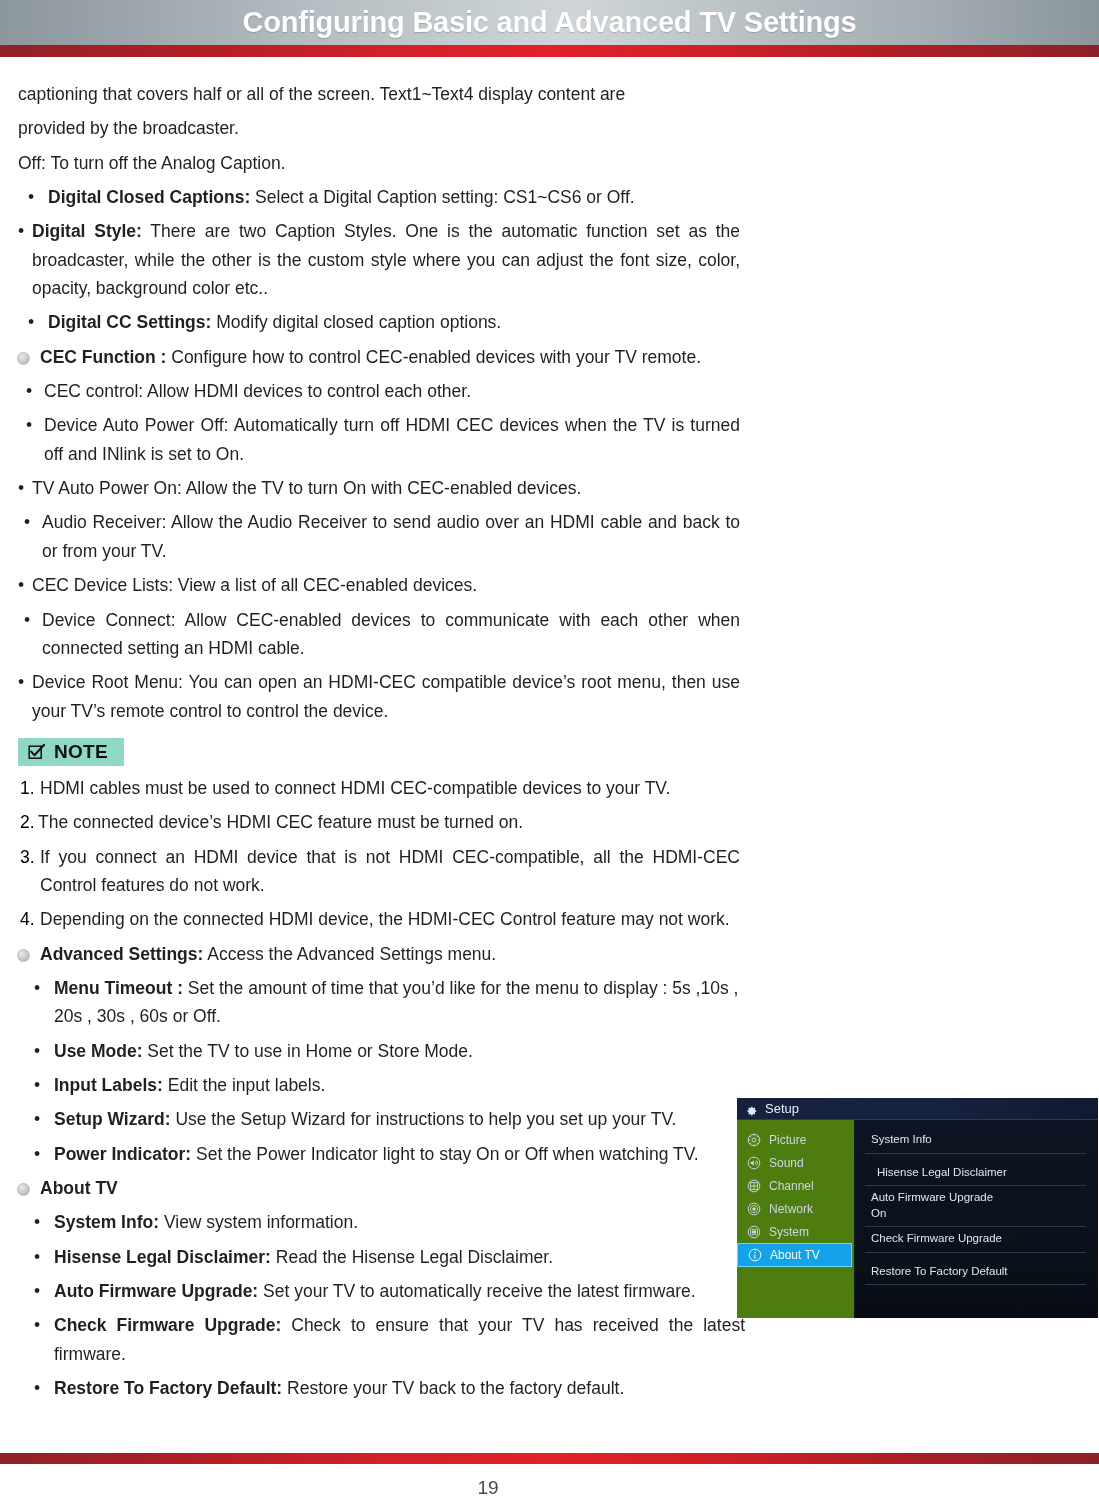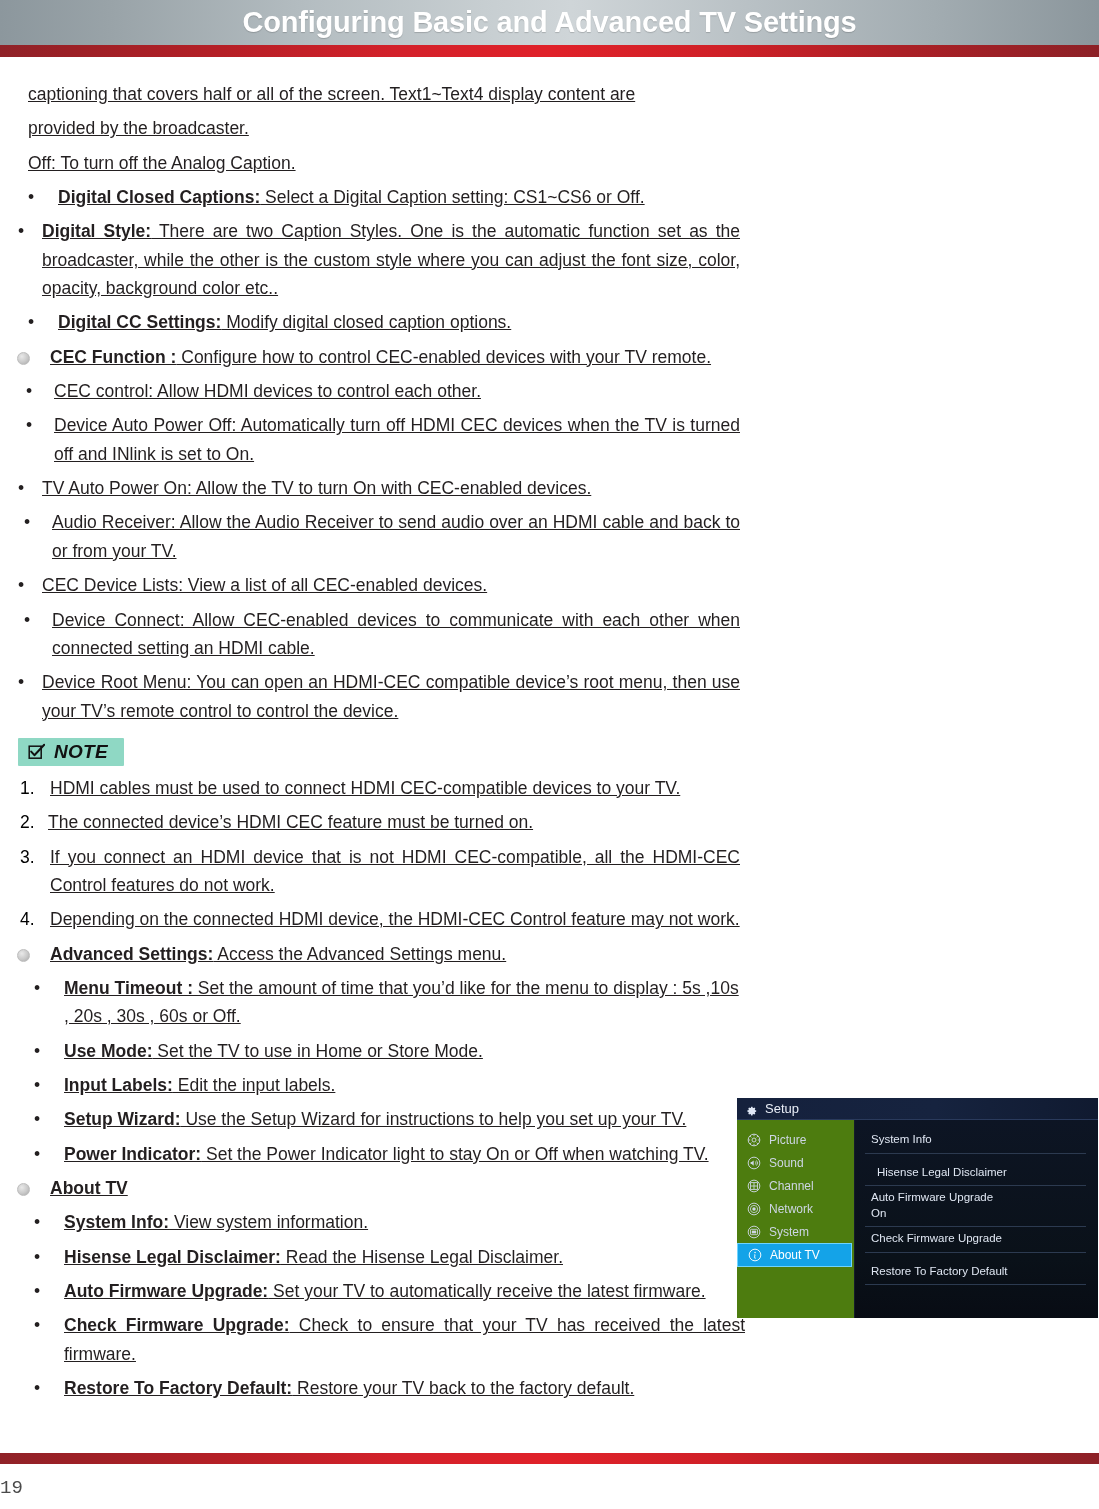--- a/index.html
+++ b/index.html
@@ -52,22 +52,21 @@
   .content {
     position: absolute;
     top: 80px;
     left: 0;
     width: 1099px;
   }
   .para {
     font-size: 17.5px;
     line-height: 1.62;
     color: #231f20;
-    margin: 0 0 6px 10px;
-    text-decoration: underline;
+    margin: 0 0 6px 0;
   }
   .col { width: 740px; padding-left: 18px; }
 
   .justify { text-align: justify; text-justify: inter-word; }
   .b { font-weight: bold; }
 
   
   .section-item {
     position: relative;
     padding-left: 22px;
@@ -143,21 +142,20 @@
   }
   .note-badge .chk {
     width: 17px; height: 17px;
     display: block;
   }
   .note-badge .note-label {
     font-size: 19px;
     font-weight: bold;
     color: #111;
     letter-spacing: 0.3px;
-    font-style: italic;
   }
 
   
   .about-heading {
     margin: 34px 0 14px 22px;
     font-size: 23px;
     font-weight: bold;
     color: #00a99d;
     letter-spacing: 0.1px;
   }
@@ -231,24 +229,24 @@
     width: 1099px;
     height: 11px;
     background: linear-gradient(to right,
         #8f2228 0%, #9b2026 6%, #b51f26 20%, #d3212a 36%,
         #e02129 50%, #cf2027 66%, #ab1f25 82%, #8d2127 100%);
   }
   .page-number {
     position: absolute;
     left: 0; bottom: 10px;
     width: 976px;
-    text-align: left;
+    text-align: center;
     font-size: 19px;
     color: #4a4a4a;
-    font-family: Liberation Mono, monospace;
+    font-family: Liberation Sans, sans-serif;
   }
 </style>
 </head>
 <body>
 
 <div class="page">
 
   <div class="header">
     <div class="header-title">Configuring Basic and Advanced TV Settings</div>
   </div>

